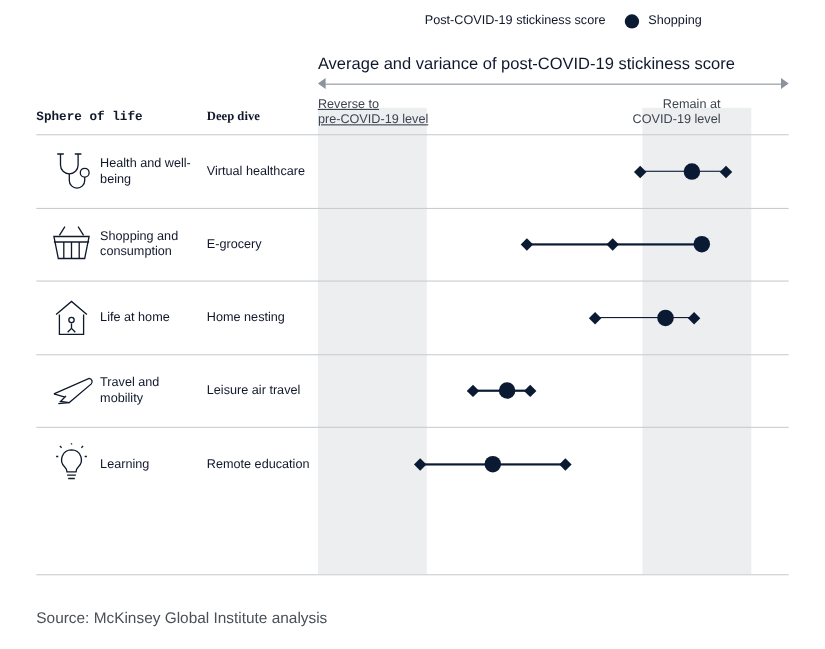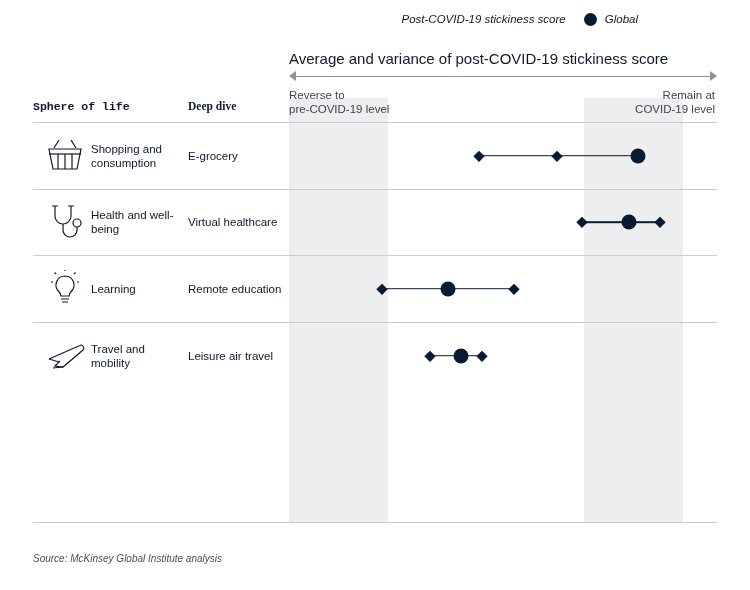--- a/index.html
+++ b/index.html
@@ -21,21 +21,20 @@
     position: absolute;
     top: 6px;
     left: 0;
     width: 734px;
     height: 26px;
     display: flex;
     align-items: center;
     justify-content: flex-end;
     padding-right: 96px;
     box-sizing: border-box;
-    font-style: italic;
   }
   .legend-title {
     font-size: 11.5px;
     color: #10182b;
     margin-right: 18px;
   }
   .legend-item {
     display: flex;
     align-items: center;
     margin-right: 24px;
@@ -137,22 +136,22 @@
     border-left: 7px solid #8c939d;
   }
 
   .axis-cap {
     position: absolute;
     top: 44px;
     font-size: 11.5px;
     color: #3d4450;
     line-height: 14px;
   }
-  .axis-cap.left  { left: 256px; text-align: left; }
-  .axis-cap.right { left: 583px; width: 99px; text-align: right; }
+  .axis-cap.left  { left: 256px; text-align: left; text-decoration: underline; }
+  .axis-cap.right { left: 523px; width: 99px; text-align: right; }
 
   .header-rule {
     position: absolute;
     left: 0;
     top: 78px;
     width: 684px;
     height: 1px;
     background: #c9ccd1;
   }
   .col-head {
@@ -247,36 +246,35 @@
     top: 478px;
     width: 684px;
     height: 1px;
     background: #c9ccd1;
   }
 
   .source {
     position: absolute;
     left: 33px;
     top: 553px;
-    font-size: 10px;
+    font-size: 14px;
     color: #4a5058;
-    font-style: italic;
   }
 
   svg { display: block; }
 </style>
 </head>
 <body>
 
 <div class="legend">
   <span class="legend-title">Post-COVID-19 stickiness score</span>
 
   <span class="legend-item">
     <span class="legend-dot"></span>
-    <span class="legend-label">Global</span>
+    <span class="legend-label">Shopping</span>
   </span>
 
 </div>
 
 <div class="chart">
 
   <div class="band left"></div>
   <div class="band right"></div>
 
   <div class="axis-title">Average and variance of post-COVID-19 stickiness score</div>
@@ -295,20 +293,41 @@
     <div>Remain at</div>
     <div>COVID-19 level</div>
   </div>
 
   <div class="col-head sphere">Sphere of life</div>
   <div class="col-head deep">Deep dive</div>
 
   <div class="header-rule"></div>
 
   <div class="rows">
+
+    <div class="row">
+      <span class="row-icon">
+        <svg viewBox="0 0 48 42" width="48" height="42">
+          <g fill="none" stroke="#10182b" stroke-width="1.2">
+            <path d="M14 5 V15 a8 8 0 0 0 16 0 V5"></path>
+            <path d="M11 5 h6 M27 5 h6"></path>
+            <path d="M22 23 v6 a7 7 0 0 0 14 0 v-3"></path>
+            <circle cx="36" cy="22" r="4"></circle>
+          </g>
+        </svg>
+      </span>
+      <span class="row-sphere">Health and well-being</span>
+      <span class="row-deep">Virtual healthcare</span>
+      <span class="plot">
+        <span class="marker-line" style="left:293px; width:78px;"></span>
+        <span class="marker-cap" style="left:293px;"></span>
+        <span class="marker-cap" style="left:371px;"></span>
+        <span class="marker-dot" style="left:340px;"></span>
+      </span>
+    </div>
 
     <div class="row">
       <span class="row-icon">
         <svg viewBox="0 0 48 42" width="48" height="42">
           <g fill="none" stroke="#10182b" stroke-width="1.2">
             <path d="M13 13 L18 5"></path>
             <path d="M35 13 L30 5"></path>
             <path d="M8 14 H40 L36 34 H12 Z"></path>
             <path d="M8 19 H40"></path>
             <path d="M17 19 V34 M24 19 V34 M31 19 V34"></path>
@@ -323,38 +342,57 @@
         <span class="marker-cap" style="left:268px;"></span>
         <span class="marker-dot" style="left:349px;"></span>
         <span class="marker-line" style="left:268px; width:86px;"></span>
       </span>
     </div>
 
     <div class="row">
       <span class="row-icon">
         <svg viewBox="0 0 48 42" width="48" height="42">
           <g fill="none" stroke="#10182b" stroke-width="1.2">
-            <path d="M14 5 V15 a8 8 0 0 0 16 0 V5"></path>
-            <path d="M11 5 h6 M27 5 h6"></path>
-            <path d="M22 23 v6 a7 7 0 0 0 14 0 v-3"></path>
-            <circle cx="36" cy="22" r="4"></circle>
+            <path d="M10 18 L24 6 L38 18"></path>
+            <path d="M13 18 V36 H35 V18"></path>
+            <circle cx="24" cy="23" r="2.4"></circle>
+            <path d="M24 26 v5 M20.5 34 L24 30.5 L27.5 34"></path>
           </g>
         </svg>
       </span>
-      <span class="row-sphere">Health and well-being</span>
-      <span class="row-deep">Virtual healthcare</span>
+      <span class="row-sphere">Life at home</span>
+      <span class="row-deep">Home nesting</span>
       <span class="plot">
-        <span class="marker-line" style="left:293px; width:78px;"></span>
-        <span class="marker-cap" style="left:293px;"></span>
-        <span class="marker-cap" style="left:371px;"></span>
-        <span class="marker-dot" style="left:340px;"></span>
+        <span class="marker-line" style="left:252px; width:90px;"></span>
+        <span class="marker-cap" style="left:252px;"></span>
+        <span class="marker-cap" style="left:342px;"></span>
+        <span class="marker-dot" style="left:316px;"></span>
       </span>
     </div>
 
 
+    <div class="row">
+      <span class="row-icon">
+        <svg viewBox="0 0 48 42" width="48" height="42">
+          <g fill="none" stroke="#10182b" stroke-width="1.2">
+            <path d="M8 24 L40 10 a3 3 0 0 1 2 5 L22 32 L14 31 L19 26"></path>
+            <path d="M8 24 L18 27"></path>
+            <path d="M12 33 L22 32"></path>
+          </g>
+        </svg>
+      </span>
+      <span class="row-sphere">Travel and mobility</span>
+      <span class="row-deep">Leisure air travel</span>
+      <span class="plot">
+        <span class="marker-line" style="left:141px; width:52px;"></span>
+        <span class="marker-cap" style="left:141px;"></span>
+        <span class="marker-cap" style="left:193px;"></span>
+        <span class="marker-dot" style="left:172px;"></span>
+      </span>
+    </div>
 
     <div class="row">
       <span class="row-icon">
         <svg viewBox="0 0 48 42" width="48" height="42">
           <g fill="none" stroke="#10182b" stroke-width="1.2">
             <path d="M24 8 a9 9 0 0 1 6 15.7 c-1.3 1.2-1.8 2.4-1.9 4.3 h-8.2 c-.1-1.9-.6-3.1-1.9-4.3 A9 9 0 0 1 24 8 Z"></path>
             <path d="M20 31 h8 M21 34 h6"></path>
             <path d="M24 3 v-1 M12 14 h-2 M38 14 h-2 M15 6 l-1.5-1.5 M33 6 l1.5-1.5"></path>
           </g>
         </svg>
@@ -362,38 +400,18 @@
       <span class="row-sphere">Learning</span>
       <span class="row-deep">Remote education</span>
       <span class="plot">
         <span class="marker-line" style="left:93px; width:132px;"></span>
         <span class="marker-cap" style="left:93px;"></span>
         <span class="marker-cap" style="left:225px;"></span>
         <span class="marker-dot" style="left:159px;"></span>
       </span>
     </div>
 
-    <div class="row">
-      <span class="row-icon">
-        <svg viewBox="0 0 48 42" width="48" height="42">
-          <g fill="none" stroke="#10182b" stroke-width="1.2">
-            <path d="M8 24 L40 10 a3 3 0 0 1 2 5 L22 32 L14 31 L19 26"></path>
-            <path d="M8 24 L18 27"></path>
-            <path d="M12 33 L22 32"></path>
-          </g>
-        </svg>
-      </span>
-      <span class="row-sphere">Travel and mobility</span>
-      <span class="row-deep">Leisure air travel</span>
-      <span class="plot">
-        <span class="marker-line" style="left:141px; width:52px;"></span>
-        <span class="marker-cap" style="left:141px;"></span>
-        <span class="marker-cap" style="left:193px;"></span>
-        <span class="marker-dot" style="left:172px;"></span>
-      </span>
-    </div>
-
   </div>
 
   <div class="bottom-rule"></div>
 </div>
 
 <div class="source">Source: McKinsey Global Institute analysis</div>
 
 </body></html>

